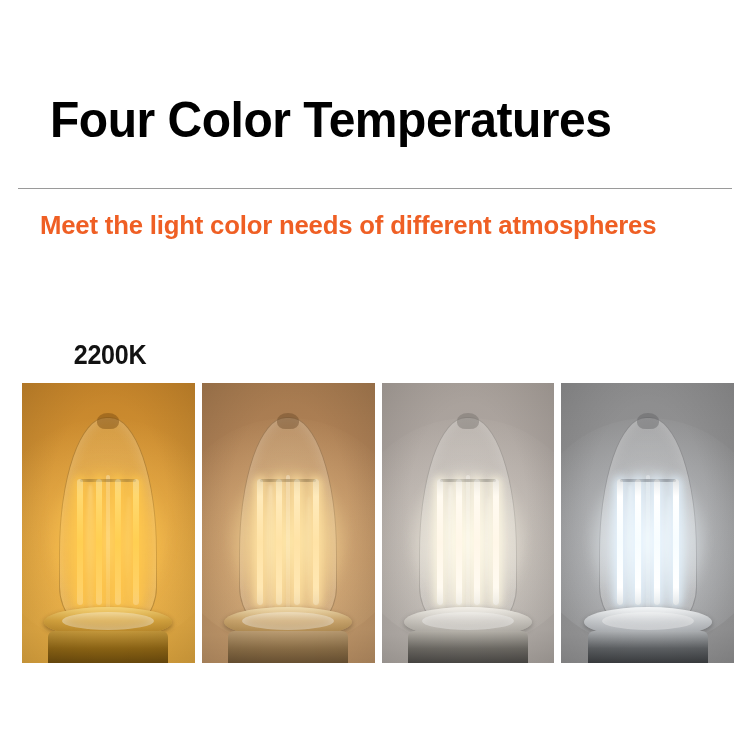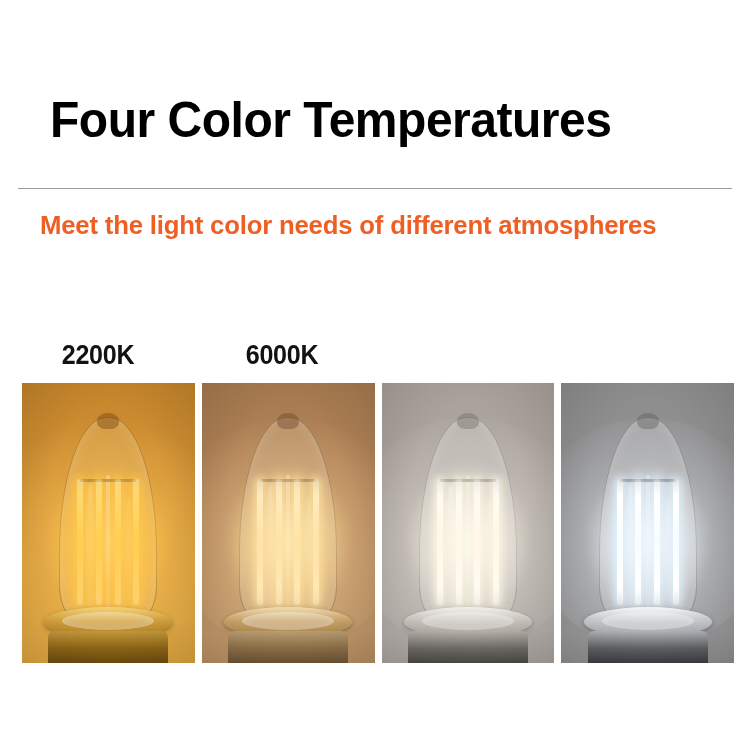--- a/index.html
+++ b/index.html
@@ -31,21 +31,21 @@
     width:690px;
     font-size:26px;line-height:34px;
     font-weight:bold;color:#ef5f24;
     letter-spacing:-0.2px;
     transform:scaleX(0.99);transform-origin:left center;
     white-space:nowrap;
   }
 
   
   .labels{
-    position:absolute;left:10px;top:338px;
+    position:absolute;left:22px;top:338px;
     width:712px;height:34px;
     display:flex;
   }
   .label-cell{
     width:177px;margin-right:7px;
     display:flex;align-items:center;justify-content:center;
   }
   .label-cell:last-child{margin-right:0;}
   .label-cell span{
     font-size:27px;font-weight:bold;color:#121212;
@@ -226,23 +226,20 @@
   <div class="title">Four Color Temperatures</div>
 
   <div class="divider"></div>
 
   <div class="subtitle">Meet the light color needs of different atmospheres</div>
 
   <div class="labels">
     <div class="label-cell">
       <span>2200K</span>
     </div>
-    <div class="label-cell">
-      <span>6000K</span>
-    </div>
   </div>
 
   <div class="panels">
 
     <div class="panel p1">
       <div class="ambient"></div>
       <div class="bulb">
         <div class="glass">
           <div class="specular"></div>
           <div class="specular-r"></div>

